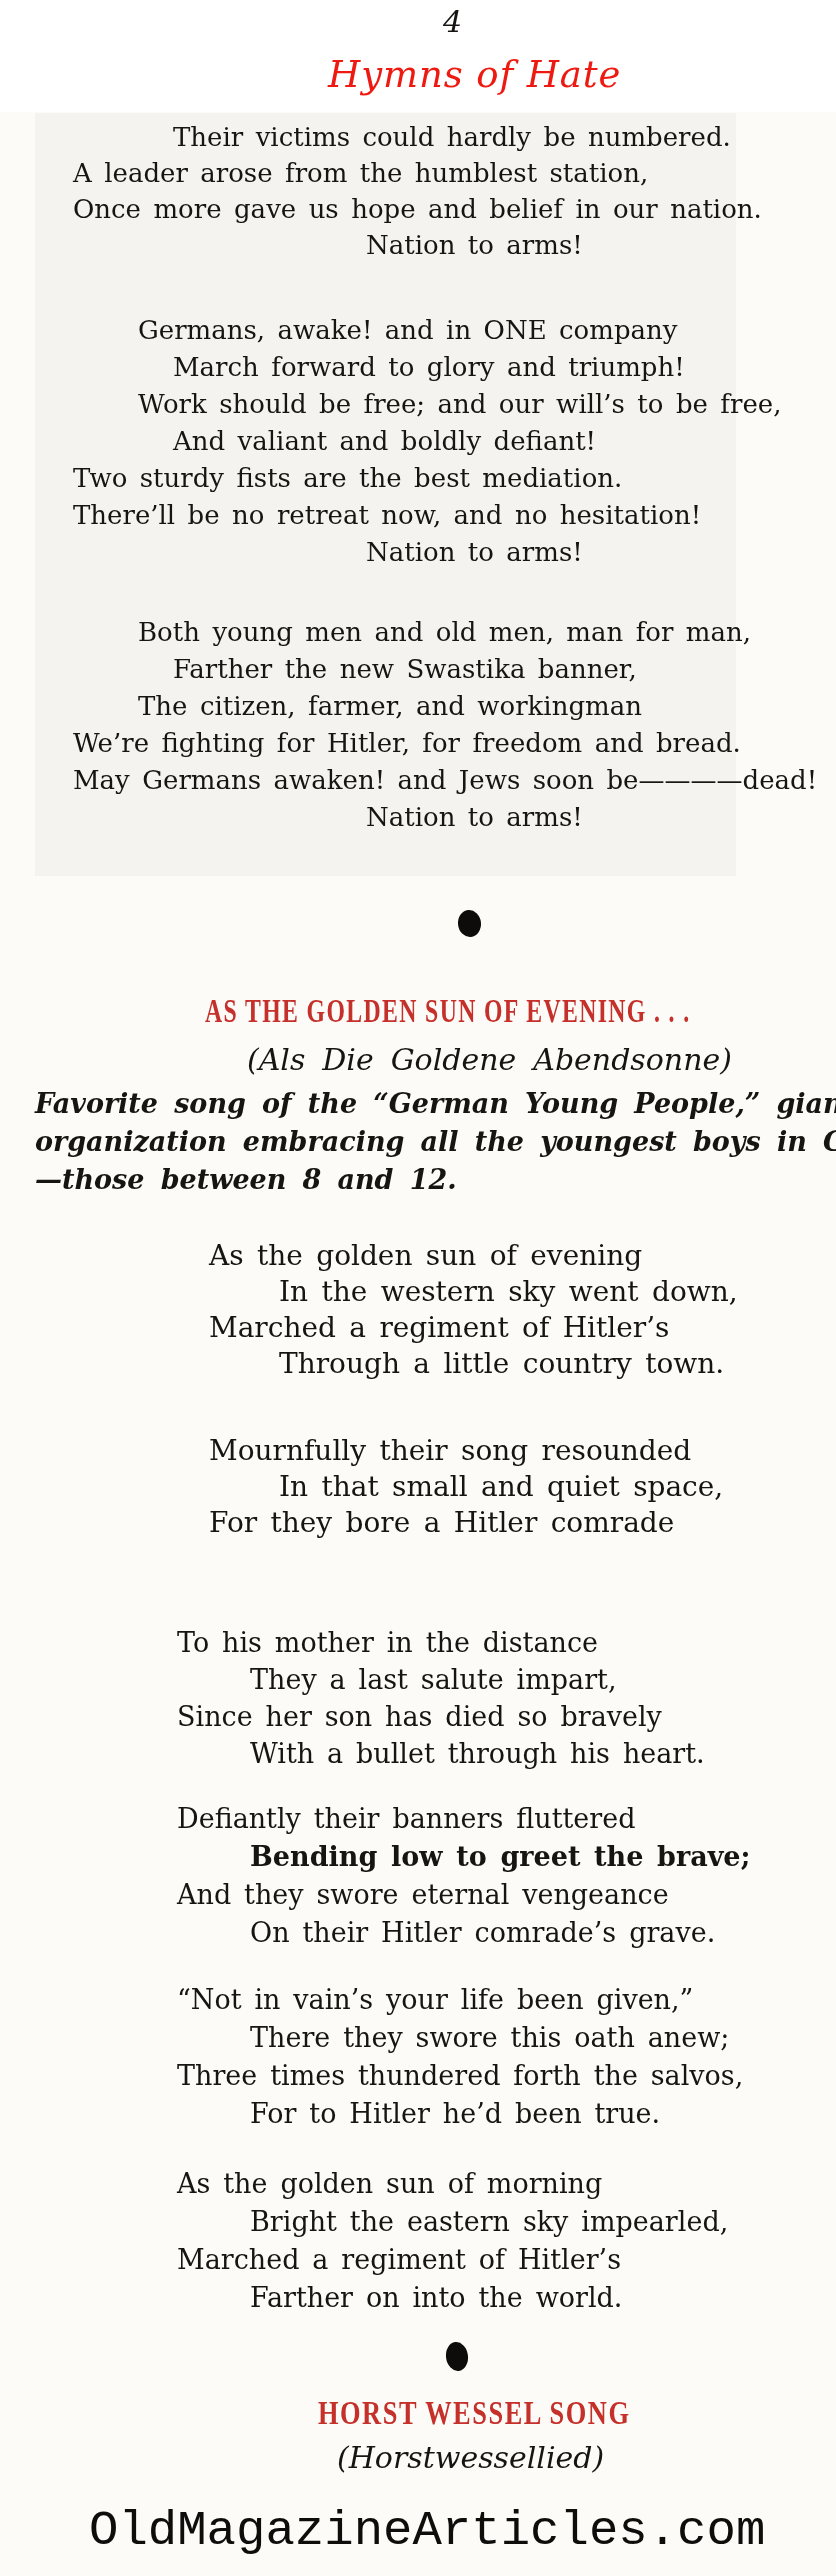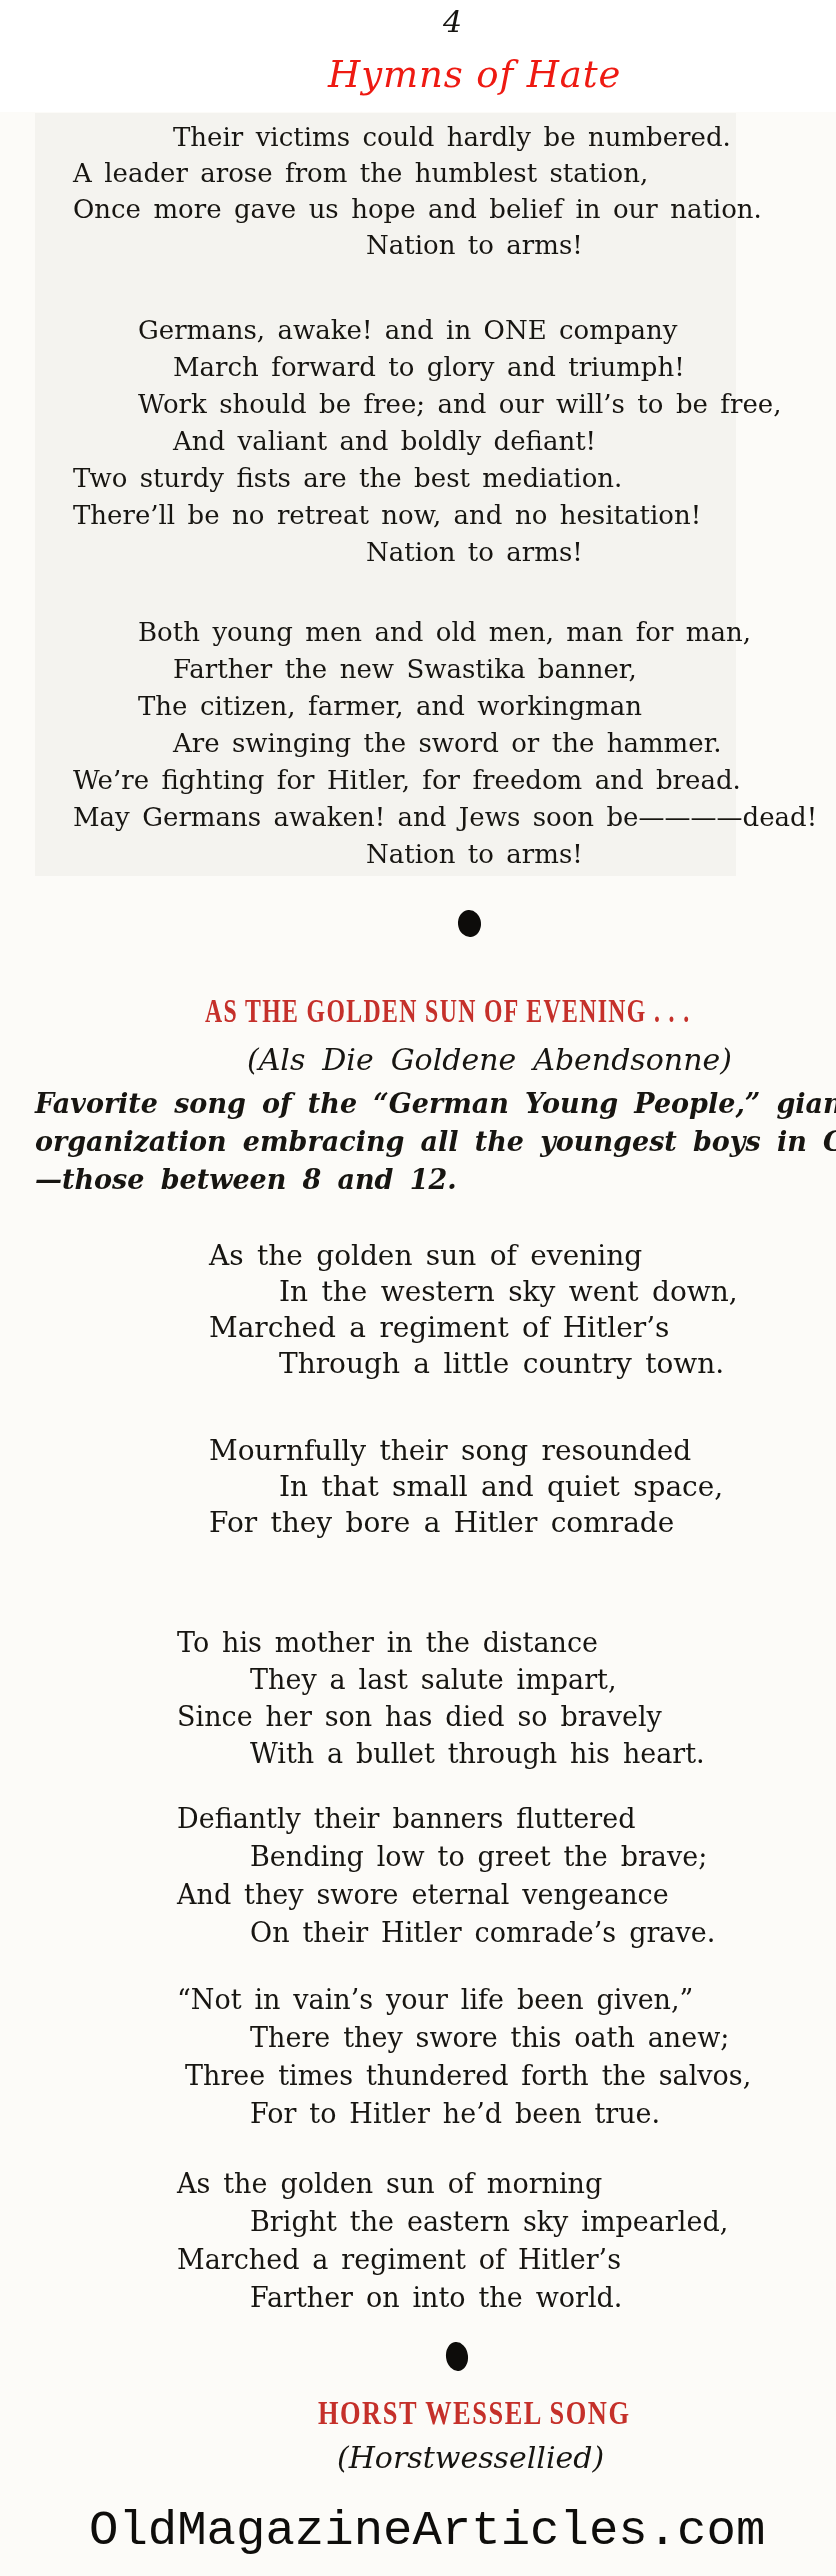--- a/index.html
+++ b/index.html
@@ -101,21 +101,20 @@
         <div class="pline" style="line-height: 37px; margin-left: 65px;">Work should be free; and our will’s to be free,</div>
         <div class="pline" style="line-height: 37px; margin-left: 100px;">And valiant and boldly defiant!</div>
         <div class="pline" style="line-height: 37px; margin-left: 0px;">Two sturdy fists are the best mediation.</div>
         <div class="pline" style="line-height: 37px; margin-left: 0px;">There’ll be no retreat now, and no hesitation!</div>
         <div class="pline" style="line-height: 37px; margin-left: 293px;">Nation to arms!</div>
       </div>
       <div class="stanza p1" style="left: 73px; top: 614px;">
         <div class="pline" style="line-height: 37px; margin-left: 65px;">Both young men and old men, man for man,</div>
         <div class="pline" style="line-height: 37px; margin-left: 100px;">Farther the new Swastika banner,</div>
         <div class="pline" style="line-height: 37px; margin-left: 65px;">The citizen, farmer, and workingman</div>
-        <div class="pline" style="line-height: 37px; margin-left: 100px;">Are swinging the sword or the hammer.</div>
         <div class="pline" style="line-height: 37px; margin-left: 0px;">We’re fighting for Hitler, for freedom and bread.</div>
         <div class="pline" style="line-height: 37px; margin-left: 0px;">May Germans awaken! and Jews soon be————dead!</div>
         <div class="pline" style="line-height: 37px; margin-left: 293px;">Nation to arms!</div>
       </div>
       <div class="stanza pm" style="left: 209px; top: 1238px;">
         <div class="pline" style="line-height: 36px; margin-left: 0px;">As the golden sun of evening</div>
         <div class="pline" style="line-height: 36px; margin-left: 70px;">In the western sky went down,</div>
         <div class="pline" style="line-height: 36px; margin-left: 0px;">Marched a regiment of Hitler’s</div>
         <div class="pline" style="line-height: 36px; margin-left: 70px;">Through a little country town.</div>
       </div>
@@ -125,28 +124,28 @@
         <div class="pline" style="line-height: 36px; margin-left: 0px;">For they bore a Hitler comrade</div>
       </div>
       <div class="stanza p2" style="left: 177px; top: 1624px;">
         <div class="pline" style="line-height: 37px; margin-left: 0px;">To his mother in the distance</div>
         <div class="pline" style="line-height: 37px; margin-left: 73px;">They a last salute impart,</div>
         <div class="pline" style="line-height: 37px; margin-left: 0px;">Since her son has died so bravely</div>
         <div class="pline" style="line-height: 37px; margin-left: 73px;">With a bullet through his heart.</div>
       </div>
       <div class="stanza p2" style="left: 177px; top: 1800px;">
         <div class="pline" style="line-height: 38px; margin-left: 0px;">Defiantly their banners fluttered</div>
-        <div class="pline" style="line-height: 38px; margin-left: 73px;">Bending low to greet the brave;</div>
+        <div class="pline" style="line-height: 38px; margin-left: 73px; font-weight: bold;">Bending low to greet the brave;</div>
         <div class="pline" style="line-height: 38px; margin-left: 0px;">And they swore eternal vengeance</div>
         <div class="pline" style="line-height: 38px; margin-left: 73px;">On their Hitler comrade’s grave.</div>
       </div>
       <div class="stanza p2" style="left: 177px; top: 1981px;">
         <div class="pline" style="line-height: 38px; margin-left: 0px;">“Not in vain’s your life been given,”</div>
         <div class="pline" style="line-height: 38px; margin-left: 73px;">There they swore this oath anew;</div>
-        <div class="pline" style="line-height: 38px; margin-left: 8px;">Three times thundered forth the salvos,</div>
+        <div class="pline" style="line-height: 38px; margin-left: 0px;">Three times thundered forth the salvos,</div>
         <div class="pline" style="line-height: 38px; margin-left: 73px;">For to Hitler he’d been true.</div>
       </div>
       <div class="stanza p2" style="left: 177px; top: 2165px;">
         <div class="pline" style="line-height: 38px; margin-left: 0px;">As the golden sun of morning</div>
         <div class="pline" style="line-height: 38px; margin-left: 73px;">Bright the eastern sky impearled,</div>
         <div class="pline" style="line-height: 38px; margin-left: 0px;">Marched a regiment of Hitler’s</div>
         <div class="pline" style="line-height: 38px; margin-left: 73px;">Farther on into the world.</div>
       </div>
     </div>
 

